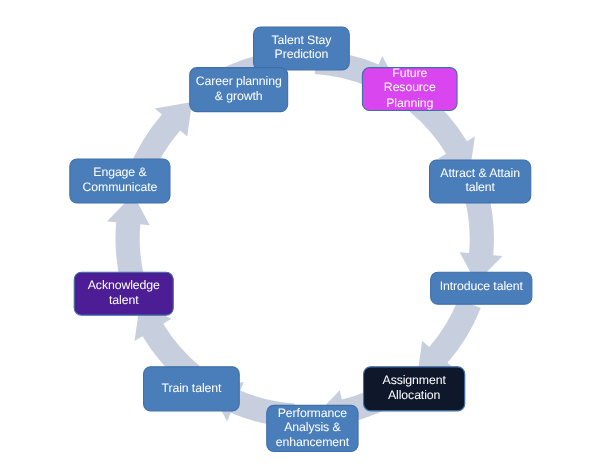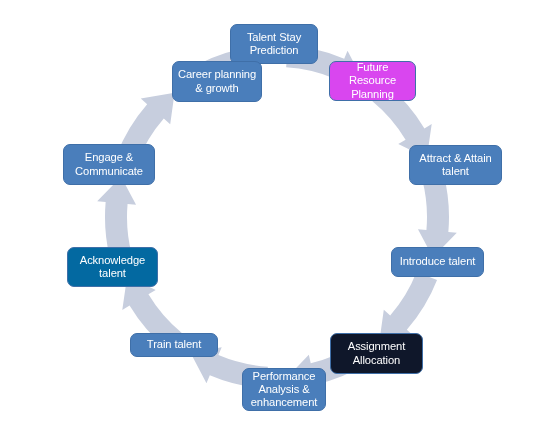--- a/index.html
+++ b/index.html
@@ -66,40 +66,40 @@
     </svg>
   <div id="nodes">
       <div class="node" style="left: 230px; top: 24px; width: 88px; height: 40px; background: rgb(74, 126, 187); border-color: rgb(63, 111, 168); color: rgb(255, 255, 255);">
         <span class="node-label">Talent Stay
 Prediction</span>
       </div>
       <div class="node" style="left: 329px; top: 61px; width: 87px; height: 40px; background: #d946ef; border-color: rgb(63, 111, 168); color: rgb(255, 255, 255);">
         <span class="node-label">Future Resource
 Planning</span>
       </div>
-      <div class="node" style="left: 390px; top: 145px; width: 93px; height: 40px; background: rgb(74, 126, 187); border-color: rgb(63, 111, 168); color: rgb(255, 255, 255); margin-left: 19px;">
+      <div class="node" style="left: 390px; top: 145px; width: 93px; height: 40px; background: rgb(74, 126, 187); border-color: rgb(63, 111, 168); color: rgb(255, 255, 255);">
         <span class="node-label">Attract &amp; Attain
 talent</span>
       </div>
       <div class="node" style="left: 391px; top: 247px; width: 93px; height: 30px; background: rgb(74, 126, 187); border-color: rgb(63, 111, 168); color: rgb(255, 255, 255);">
         <span class="node-label">Introduce talent</span>
       </div>
       <div class="node" style="left: 330px; top: 333px; width: 93px; height: 41px; background: #0f172a; border-color: rgb(63, 111, 168); color: rgb(255, 255, 255);">
         <span class="node-label">Assignment
 Allocation</span>
       </div>
       <div class="node" style="left: 242px; top: 368px; width: 84px; height: 43px; background: rgb(74, 126, 187); border-color: rgb(63, 111, 168); color: rgb(255, 255, 255);">
         <span class="node-label">Performance
 Analysis &amp;
 enhancement</span>
       </div>
-      <div class="node" style="left: 130px; top: 333px; width: 88px; height: 24px; background: rgb(74, 126, 187); border-color: rgb(63, 111, 168); color: rgb(255, 255, 255);">
+      <div class="node" style="left: 130px; top: 333px; width: 88px; height: 41px; background: rgb(74, 126, 187); border-color: rgb(63, 111, 168); color: rgb(255, 255, 255);">
         <span class="node-label">Train talent</span>
       </div>
-      <div class="node" style="left: 67px; top: 247px; width: 91px; height: 40px; background: #0369a1; border-color: rgb(63, 111, 168); color: rgb(255, 255, 255); justify-content: flex-end;">
+      <div class="node" style="left: 67px; top: 247px; width: 91px; height: 40px; background: #4c1d95; border-color: rgb(63, 111, 168); color: rgb(255, 255, 255); justify-content: flex-end;">
         <span class="node-label">Acknowledge
 talent</span>
       </div>
       <div class="node" style="left: 63px; top: 144px; width: 92px; height: 41px; background: rgb(74, 126, 187); border-color: rgb(63, 111, 168); color: rgb(255, 255, 255);">
         <span class="node-label">Engage &amp;
 Communicate</span>
       </div>
       <div class="node" style="left: 128px; top: 61px; width: 90px; height: 41px; background: rgb(74, 126, 187); border-color: rgb(63, 111, 168); color: rgb(255, 255, 255); margin-left: 44px;">
         <span class="node-label">Career planning
 &amp; growth</span>

